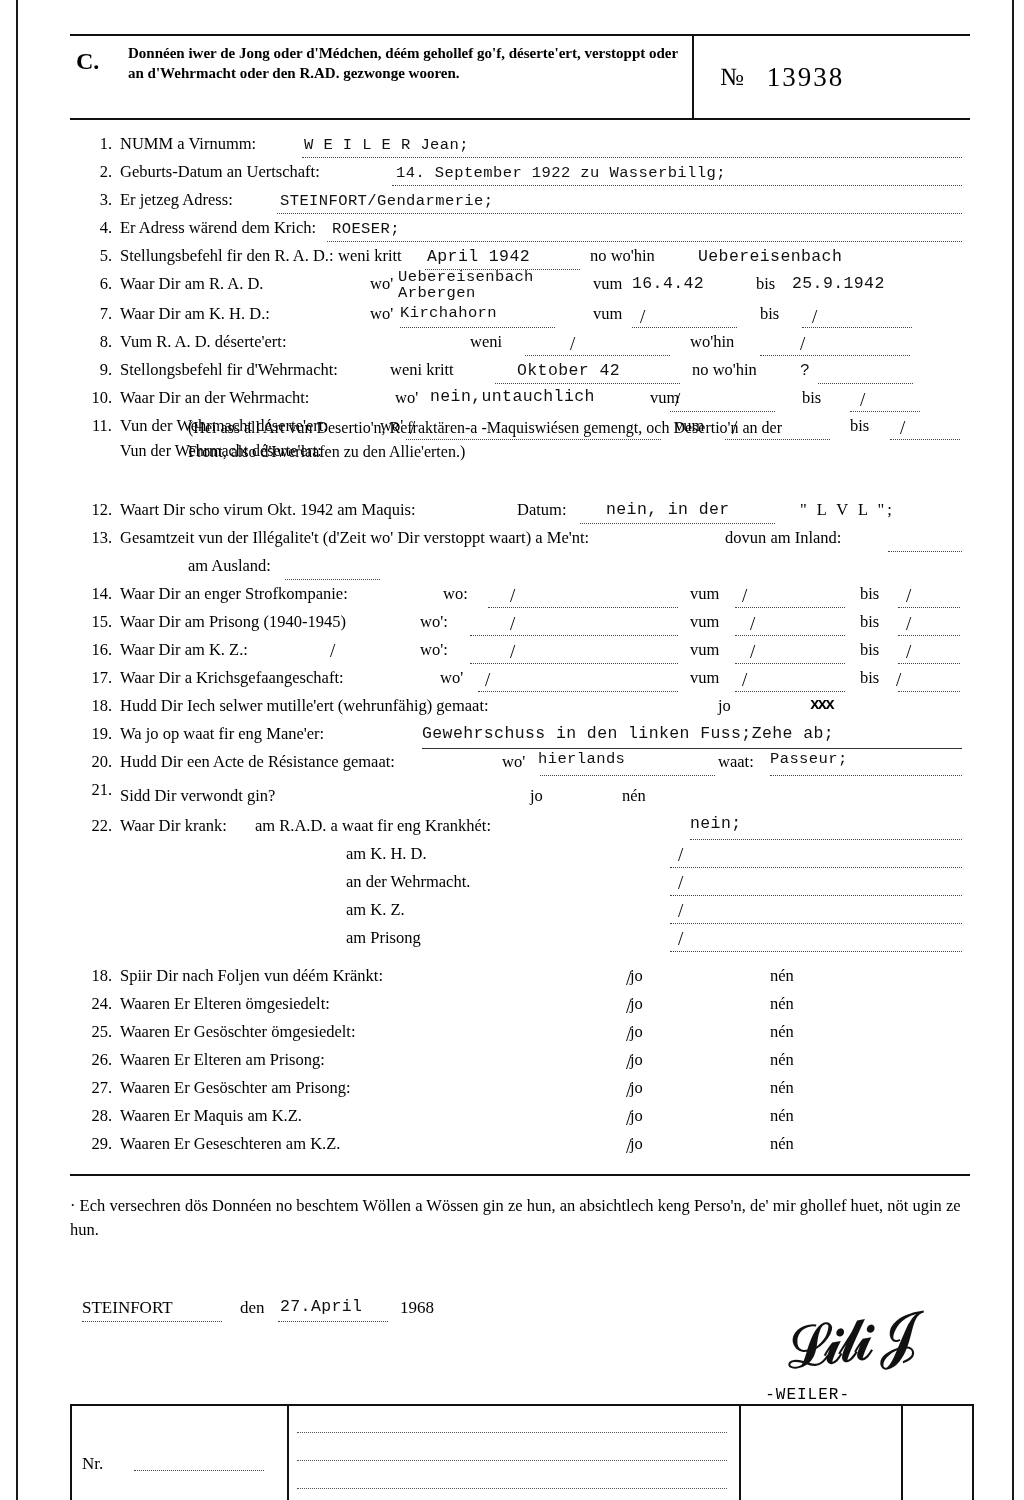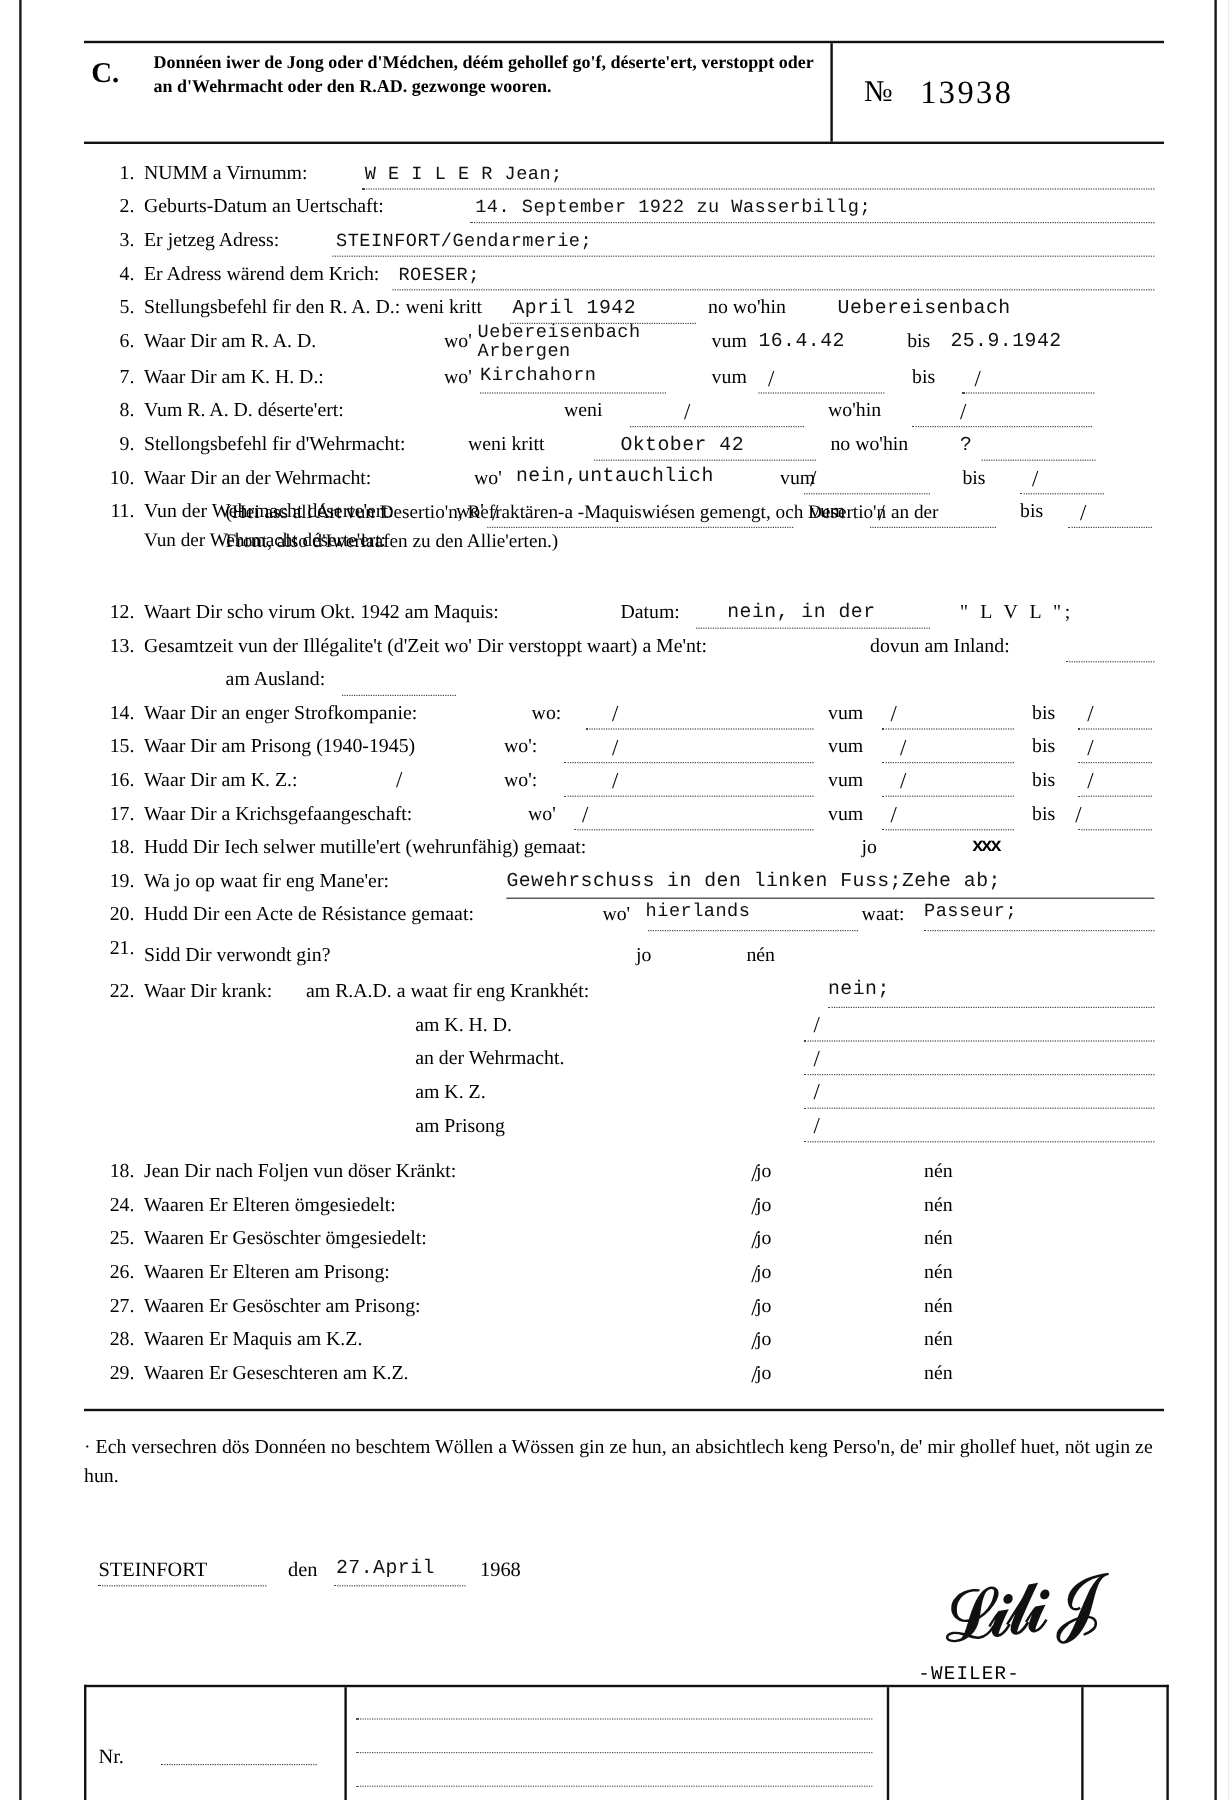--- a/index.html
+++ b/index.html
@@ -394,21 +394,21 @@
       </div>
       <div class="row">
         <span class="lbl" style="left:276px;">am Prisong</span>
         <span class="slash" style="left:608px;top:-1px;">/</span>
         <span class="dots" style="left:600px;top:20px;width:292px;"></span>
       </div>
 
       <div style="height:10px;"></div>
       <div class="row">
         <span class="no-col">18.</span>
-        <span class="lbl" style="left:50px;">Jean Dir nach Foljen vun döser Kränkt:</span>
+        <span class="lbl" style="left:50px;">Spiir Dir nach Foljen vun déém Kränkt:</span>
         <span class="jo-slash">/</span>
         <span class="jo">jo</span>
         <span class="nen">nén</span>
       </div>
       <div class="row">
         <span class="no-col">24.</span>
         <span class="lbl" style="left:50px;">Waaren Er Elteren ömgesiedelt:</span>
         <span class="jo-slash">/</span>
         <span class="jo">jo</span>
         <span class="nen">nén</span>

